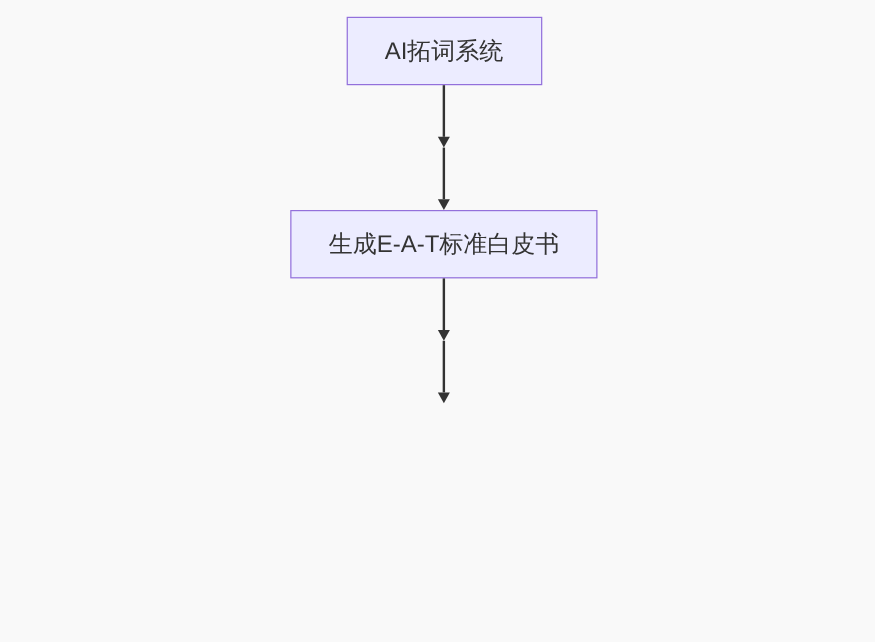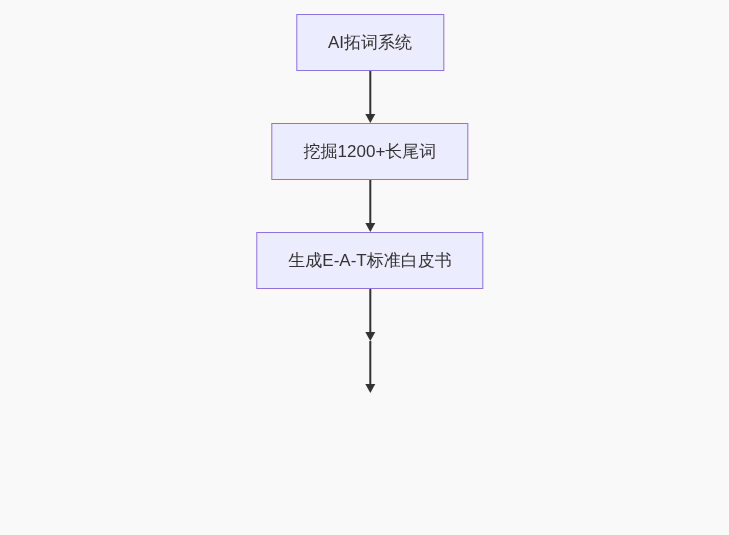--- a/index.html
+++ b/index.html
@@ -31,21 +31,21 @@
     height: 57px;
     padding: 0 31px;
     display: flex;
     align-items: center;
     justify-content: center;
     background: var(--node-fill, #ECECFF);
     border: 1px solid var(--node-border, #9370DB);
     white-space: nowrap;
   }
   .node-label {
-    font-size: 17px;
+    font-size: 20px;
     color: var(--node-text, #333333);
   }
   .arrow {
     height: 52px;
     display: flex;
     flex-direction: column;
     align-items: center;
   }
   .arrow-line {
     width: 2px;
@@ -68,23 +68,20 @@
 
     <div class="node">
       <span class="node-label">AI拓词系统</span>
     </div>
 
     <div class="arrow">
       <div class="arrow-line"></div>
       <div class="arrow-head"></div>
     </div>
 
-    <div class="node">
-      <span class="node-label">挖掘1200+长尾词</span>
-    </div>
 
     <div class="arrow">
       <div class="arrow-line"></div>
       <div class="arrow-head"></div>
     </div>
 
     <div class="node">
       <span class="node-label">生成E-A-T标准白皮书</span>
     </div>
 

